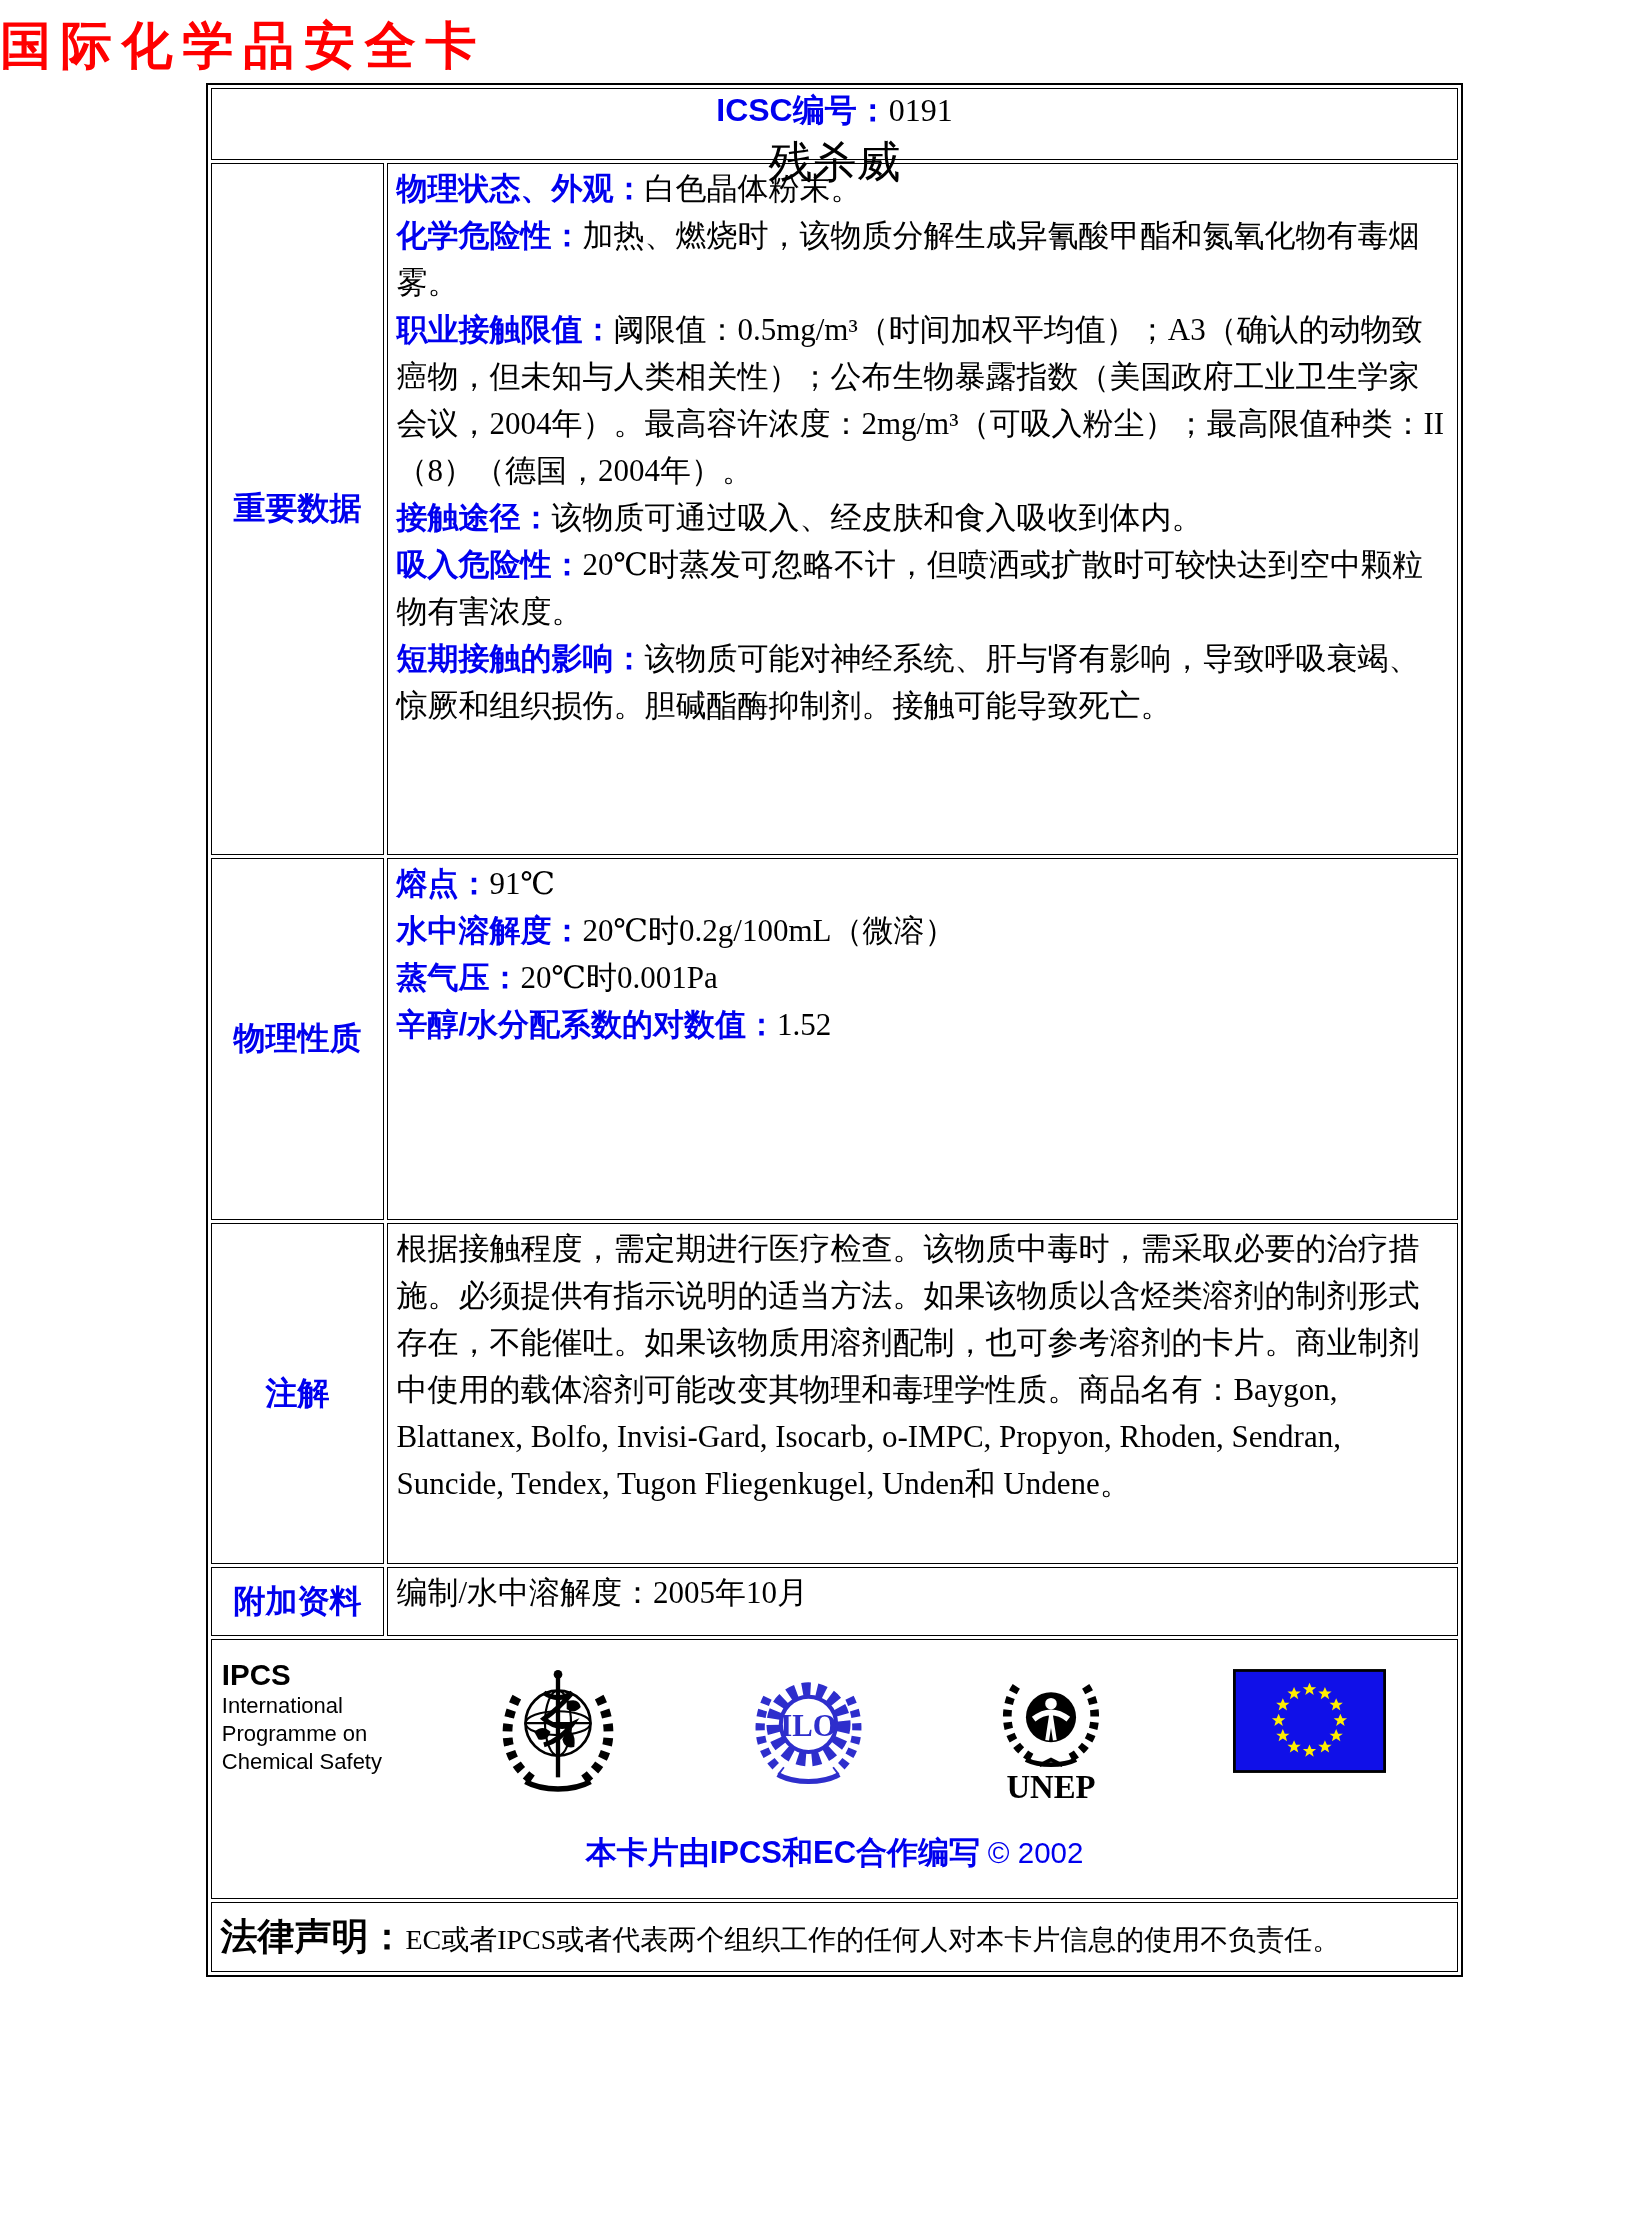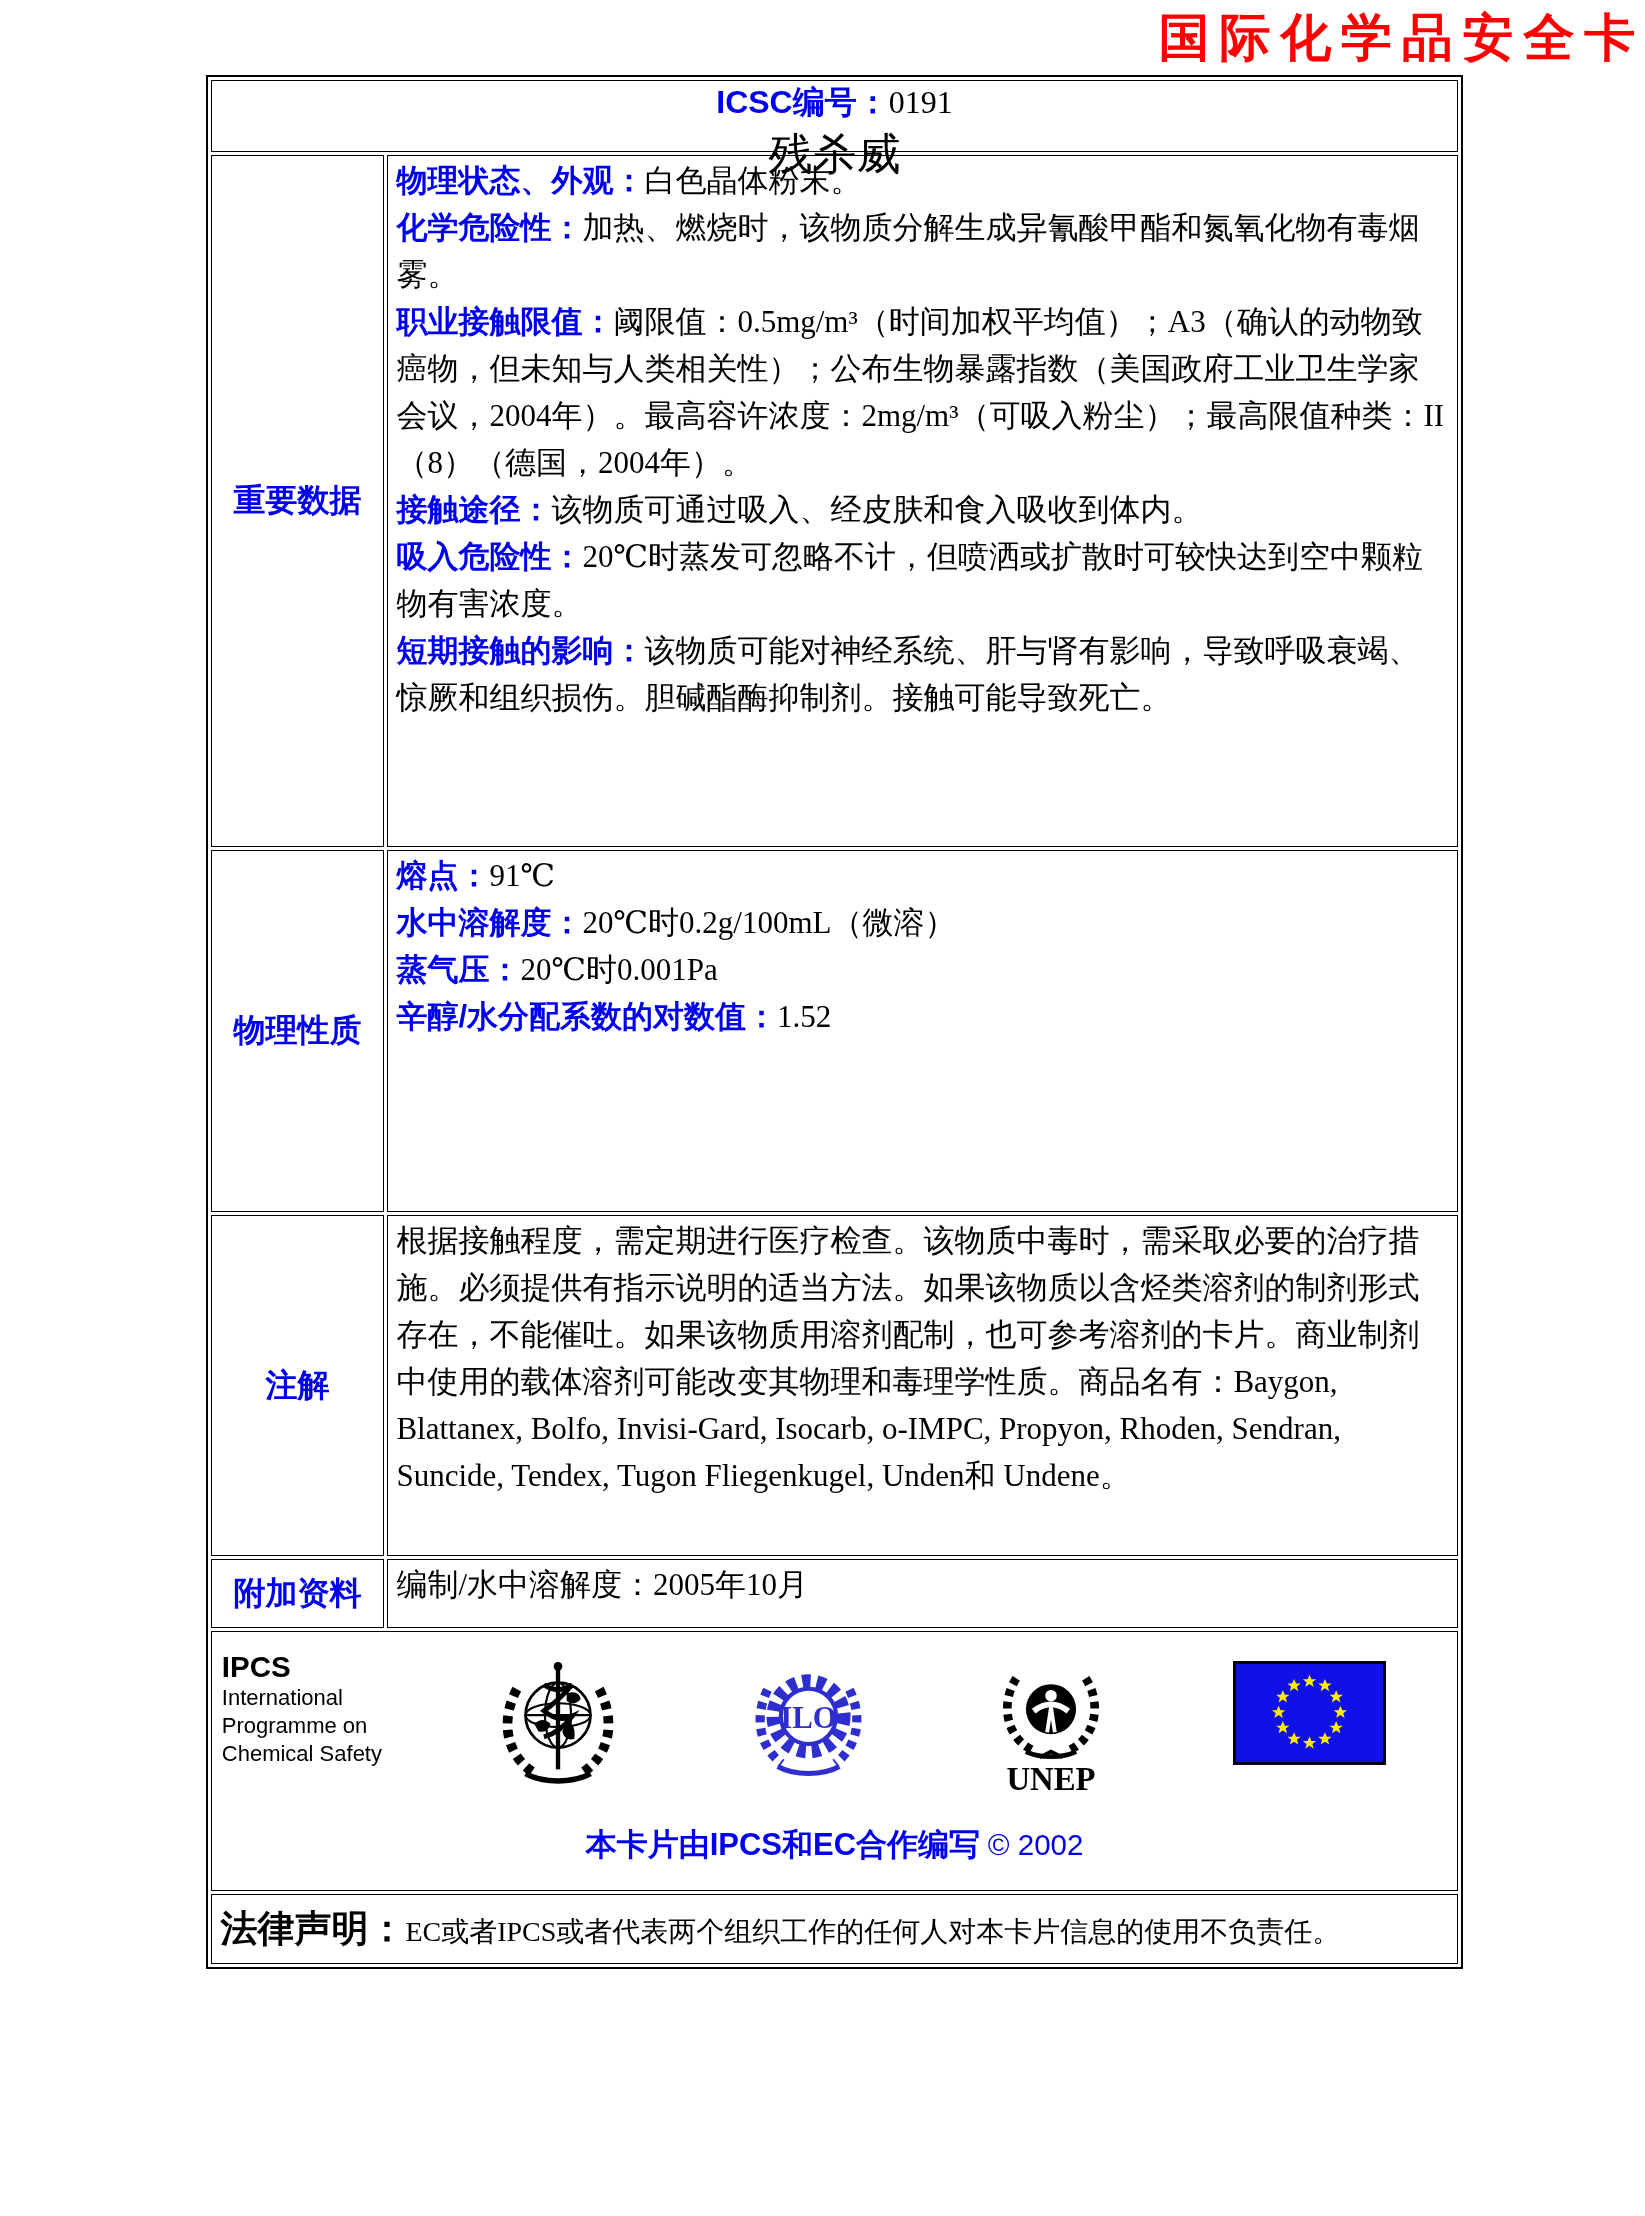--- a/index.html
+++ b/index.html
@@ -2,24 +2,24 @@
 <html style="font-size:11.2px"><head>
 <meta charset="utf-8">
 <style>
   html,body{margin:0;padding:0;}
   body{
     width:1645px;height:2216px;background:#ffffff;
     font-family:"Liberation Serif","DejaVu Serif",serif;
     color:#000;
   }
   .title{
-    text-align:right;color:#ff0000;
+    text-align:left;color:#ff0000;
     font-family:"Liberation Sans","DejaVu Sans",sans-serif;
     font-weight:bold;font-size:51px;letter-spacing:9.8px;
-    margin:0;padding-top:8px;height:67px;line-height:60px;
+    margin:0;padding-top:16px;height:67px;line-height:60px;
   }
   table.card{
     margin-left:206px;width:1257px;
     border:2.8px solid #000;border-spacing:3.5px;border-collapse:separate;
     table-layout:fixed;background:#fff;
   }
   td{border:1.4px solid #000;vertical-align:top;padding:1.4px 8.4px;background:#fff;}
   col.label-col{width:173px;}
   td.label-cell{
     text-align:center;vertical-align:middle;

